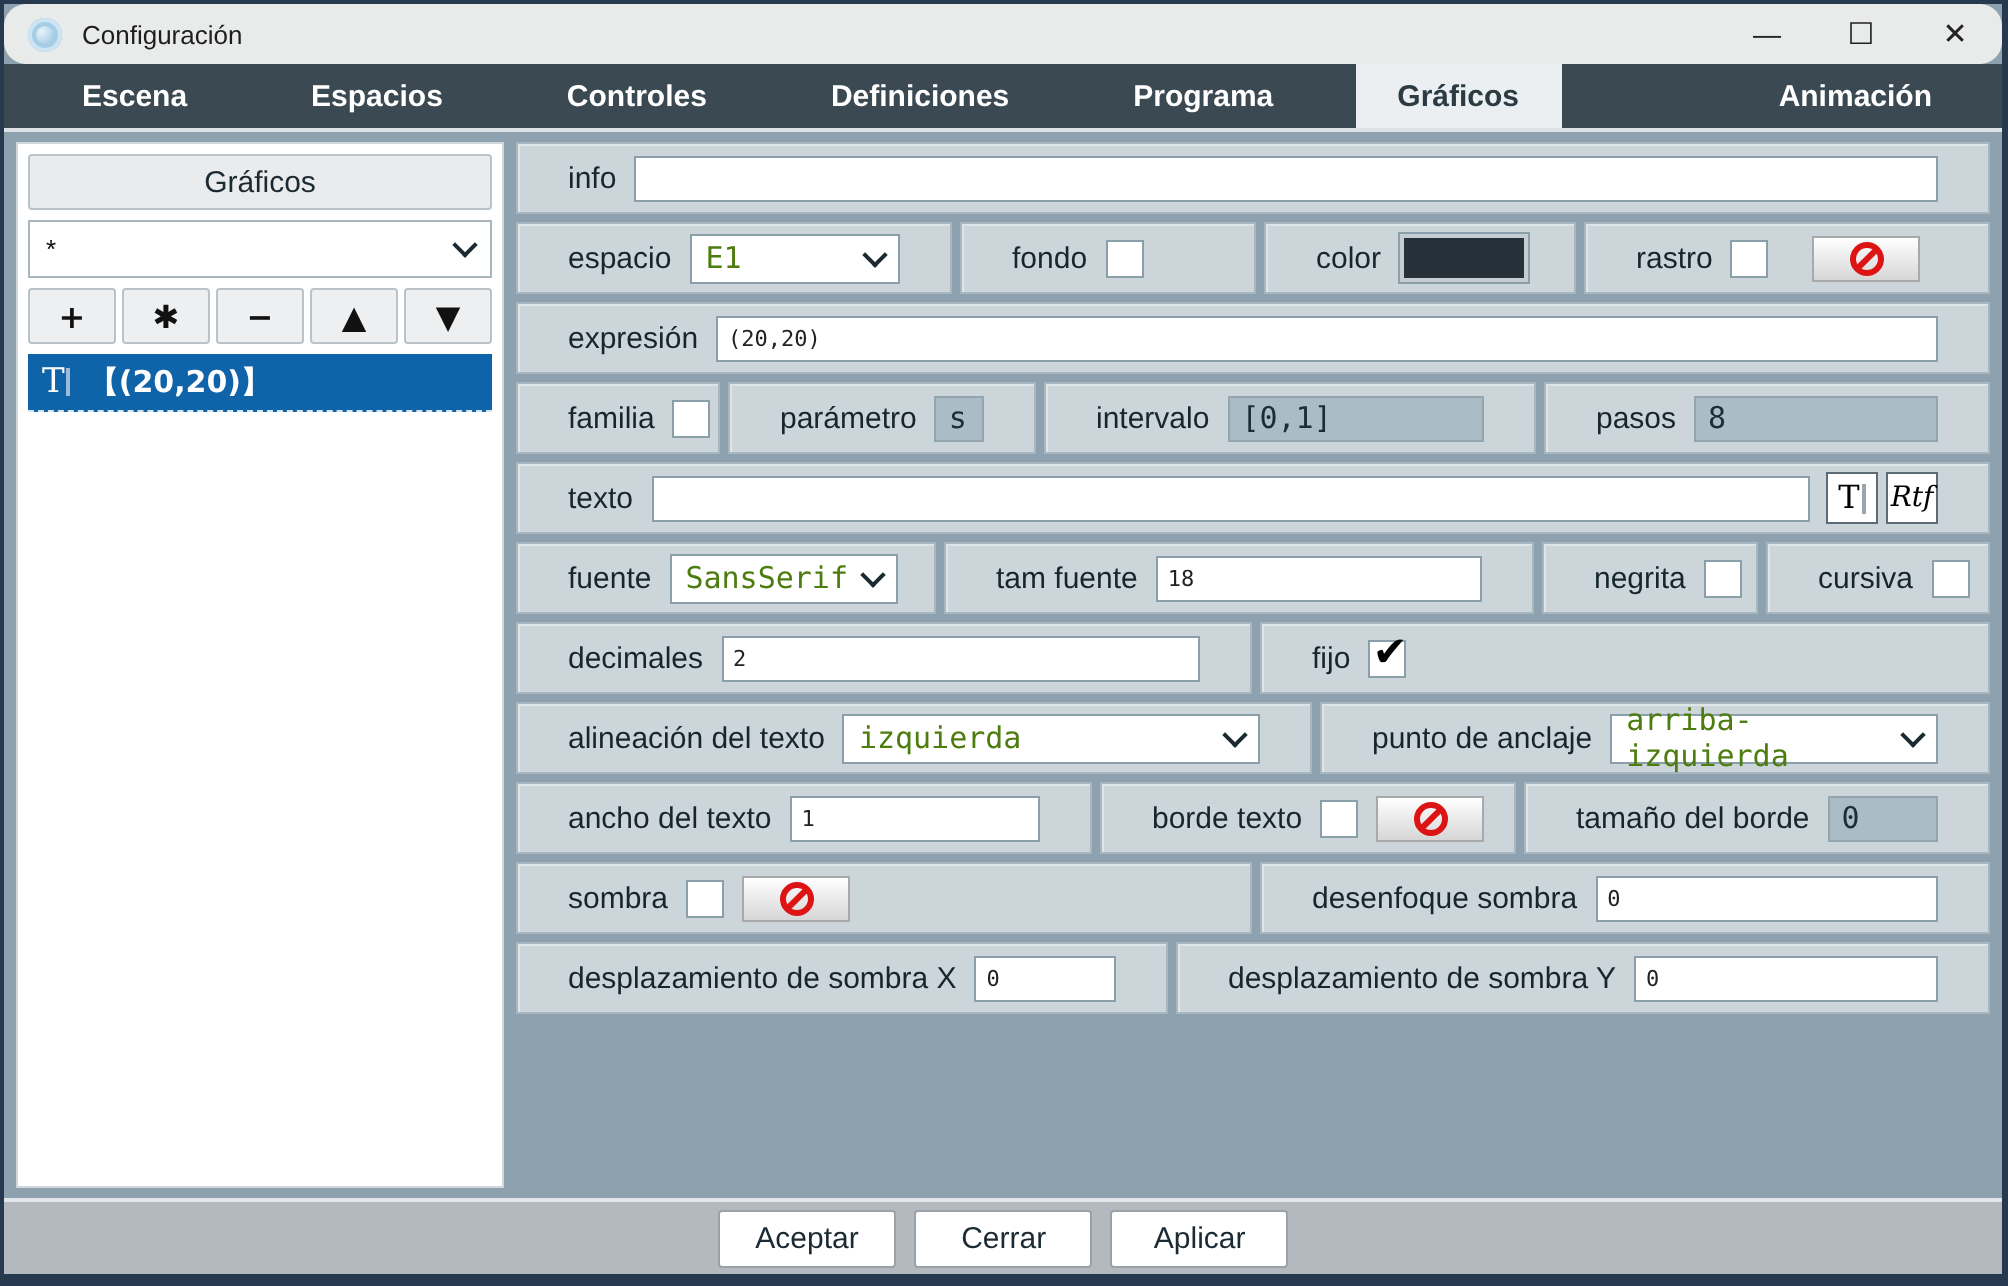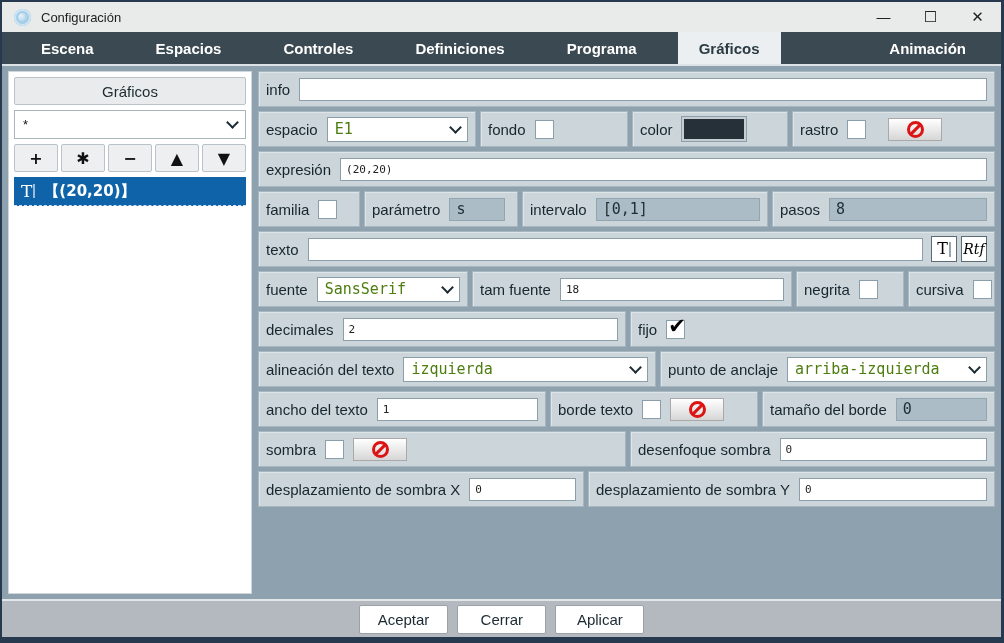--- a/index.html
+++ b/index.html
@@ -9,21 +9,21 @@
   .window{
     position:relative; width:1004px; height:643px;
     background:#8da2ae;
     border:2px solid #26394e; border-right-width:3px; border-bottom-width:6px;
     display:flex; flex-direction:column;
   }
 
   
   .titlebar{
     height:30px; background:#e9eaea; display:flex; align-items:center;
-    padding-left:12px; flex:none;
+    padding-left:12px; flex:none;border-radius:11px;
   }
   .app-icon{
     width:17px; height:17px; border-radius:50%; flex:none;
     background:radial-gradient(circle at 40% 40%, #e8f3fa 0%, #b8d8ec 35%, #8fc0de 60%, #add4ea 100%);
     box-shadow:inset 0 0 0 2px #cde4f2, inset 0 0 0 4px #a5cde5;
   }
   .win-title{ font-size:13px; color:#1d1d1d; margin-left:10px; }
   .win-controls{ margin-left:auto; display:flex; height:100%; }
   .win-btn{
     width:47px; height:100%; display:flex; align-items:center; justify-content:center;
@@ -82,21 +82,21 @@
   .tg-t{ font-family:"DejaVu Serif", serif; font-size:17px; line-height:18px; color:#fff; }
   .tg-bar{ width:2px; height:14px; background:#9dbbd8; margin-top:2px; }
   .list-item-label{ font-size:15px; font-weight:bold; font-family:"DejaVu Sans", sans-serif; }
 
   
   .form-panel{ flex:1; display:flex; flex-direction:column; gap:4px; min-width:0; }
   .frow{ display:flex; gap:4px; flex:none; }
   .box{
     background:#cbd5da; border:1px solid #a7b6bf;
     box-shadow:inset 1px 1px 0 #dee5e8;
-    height:36px; display:flex; align-items:center; gap:9px; padding:0 7px;
+    height:36px; display:flex; align-items:center; gap:9px; padding:0 25px;
     min-width:0;
   }
   .grow{ flex:1; }
   .lbl{ font-size:15px; color:#17262e; white-space:nowrap; }
   .tin{
     height:23px; border:1px solid #8b9faa; background:#fff; min-width:0;
     font-family:"DejaVu Sans Mono", monospace; font-size:11px; color:#222;
     padding:0 5px; outline:none;
   }
   .tin.grow{ flex:1; }
@@ -279,21 +279,21 @@
       </div>
 
       <div class="frow">
         <div class="box" style="width:210px">
           <span class="lbl">fuente</span>
           <div class="sel grow">
             <span>SansSerif</span>
             <span class="chev"></span>
           </div>
         </div>
-        <div class="box" style="width:320px">
+        <div class="box" style="width:295px">
           <span class="lbl">tam fuente</span>
           <input class="tin grow" value="18" style="">
         </div>
         <div class="box" style="width:108px">
           <span class="lbl">negrita</span>
           <span class="cb"></span>
         </div>
         <div class="box grow">
           <span class="lbl">cursiva</span>
           <span class="cb"></span>

